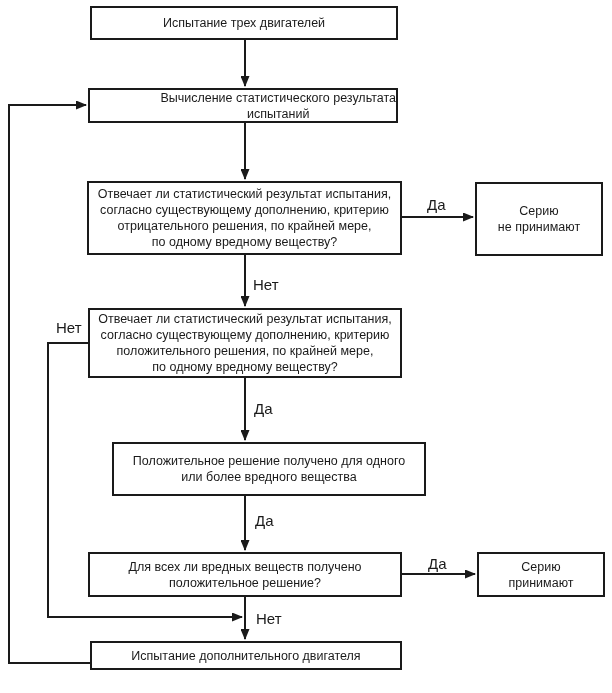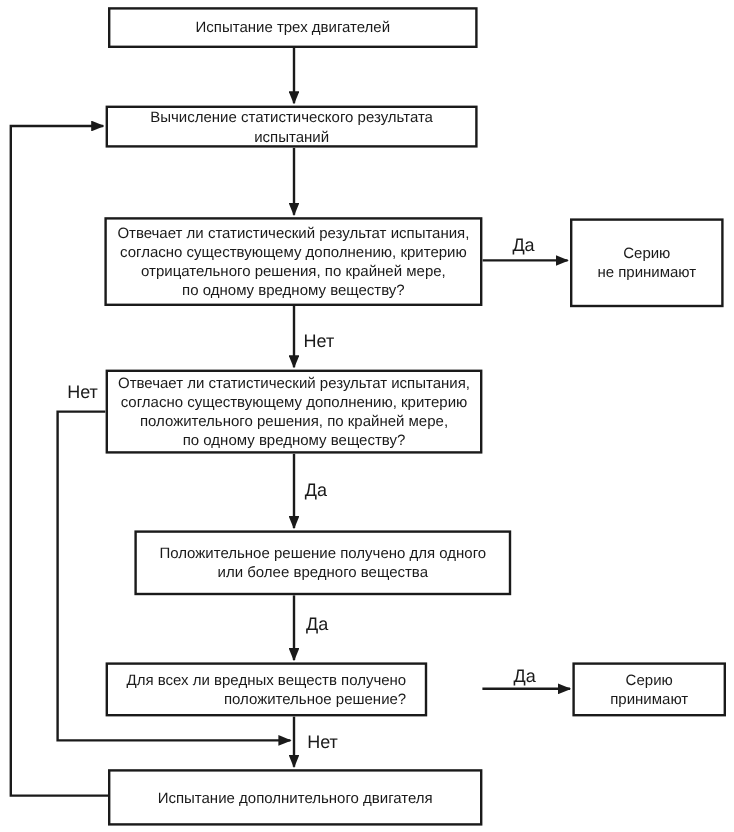--- a/index.html
+++ b/index.html
@@ -41,28 +41,28 @@
   .edge-label {
     position: absolute;
     font-size: 15px;
     line-height: 14px;
     color: #1a1a1a;
     background: #ffffff;
     padding: 0 2px;
   }
   
   .b-test-three       { left: 90px;  top: 6px;   width: 308px; height: 34px; }
-  .b-compute          { left: 88px;  top: 88px;  width: 310px; height: 35px; }
+  .b-compute          { left: 88px;  top: 88px;  width: 310px; height: 35px; justify-content: flex-end; }
   .b-neg-question     { left: 87px;  top: 181px; width: 315px; height: 74px; }
   .b-series-rejected  { left: 475px; top: 182px; width: 128px; height: 74px; }
   .b-pos-question     { left: 88px;  top: 308px; width: 314px; height: 70px; }
   .b-pos-obtained     { left: 88px;  top: 442px; width: 314px; height: 54px; margin-left: 24px; }
-  .b-all-question     { left: 88px;  top: 552px; width: 268px; height: 45px; text-align: right; }
+  .b-all-question     { left: 88px;  top: 552px; width: 314px; height: 45px; }
   .b-series-accepted  { left: 477px; top: 552px; width: 128px; height: 45px; }
-  .b-additional       { left: 90px;  top: 641px; width: 312px; height: 47px; align-items: center; }
+  .b-additional       { left: 90px;  top: 641px; width: 312px; height: 29px; align-items: center; }
   
   .l-neg-yes   { left: 425px; top: 198px; }
   .l-neg-no    { left: 251px; top: 278px; }
   .l-pos-no    { left: 54px;  top: 321px; }
   .l-pos-yes   { left: 252px; top: 402px; }
   .l-obt-yes   { left: 253px; top: 514px; }
   .l-all-yes   { left: 426px; top: 557px; }
   .l-all-no    { left: 254px; top: 612px; }
 </style>
 </head>

